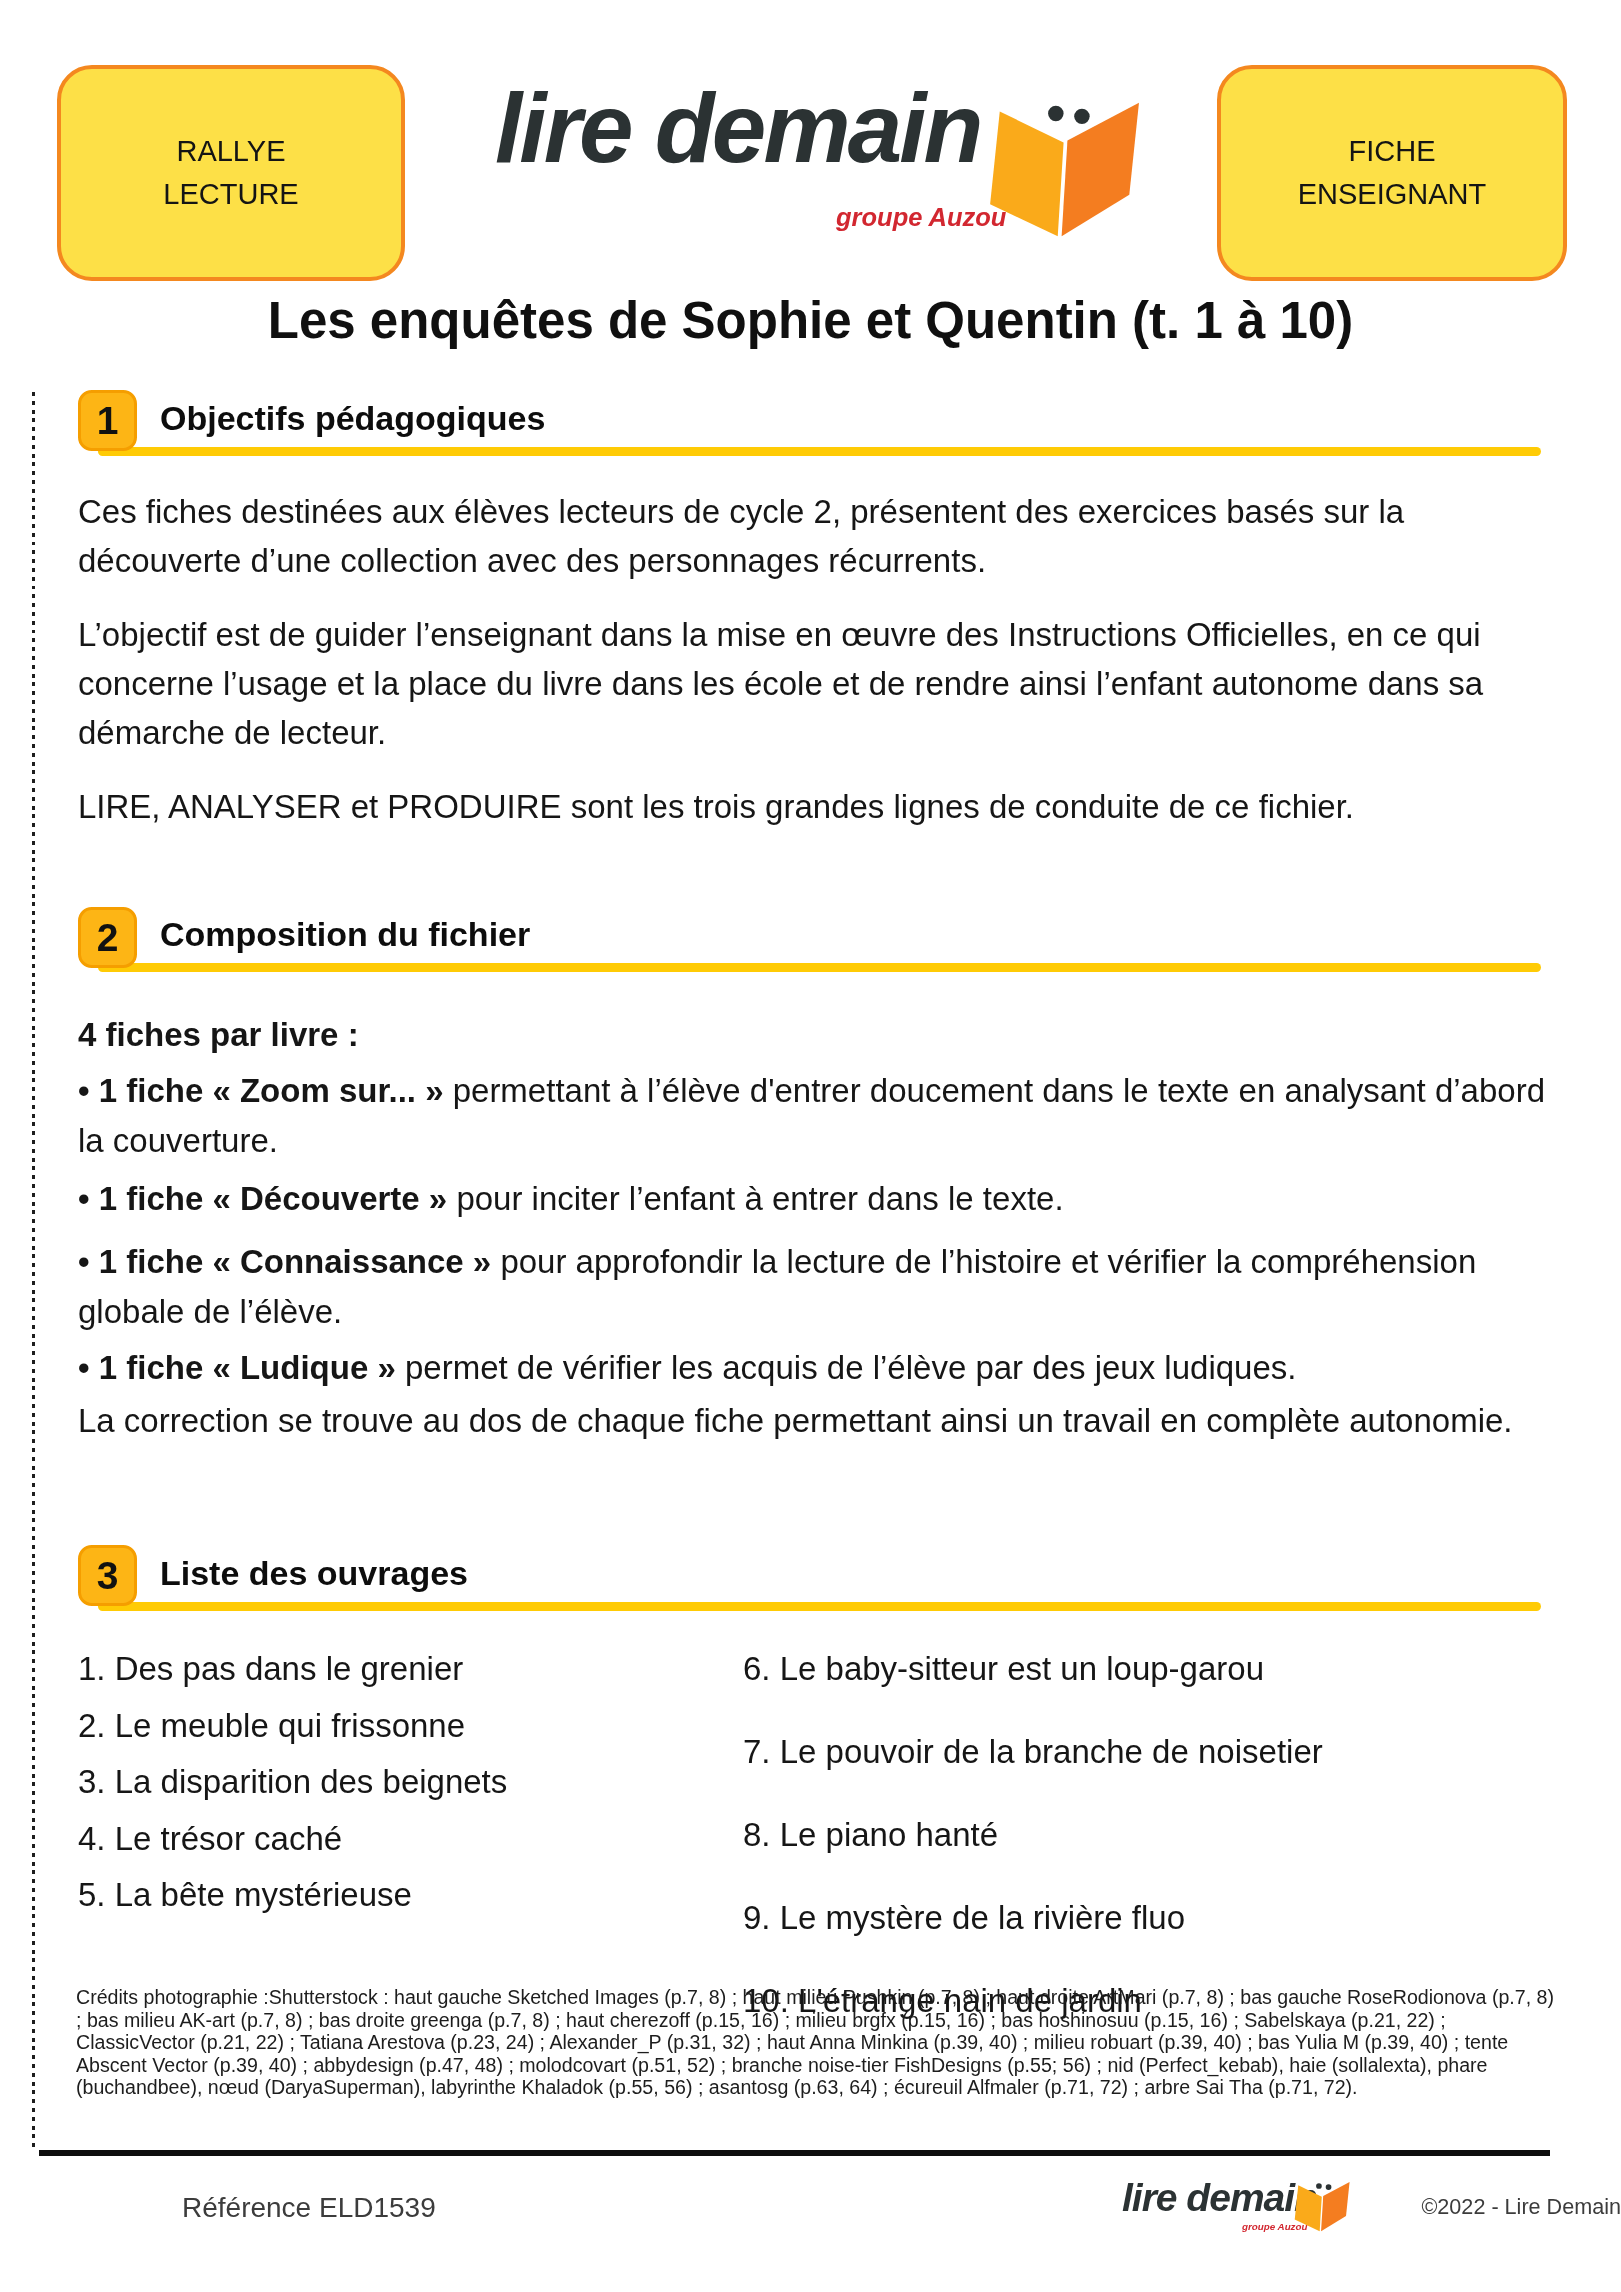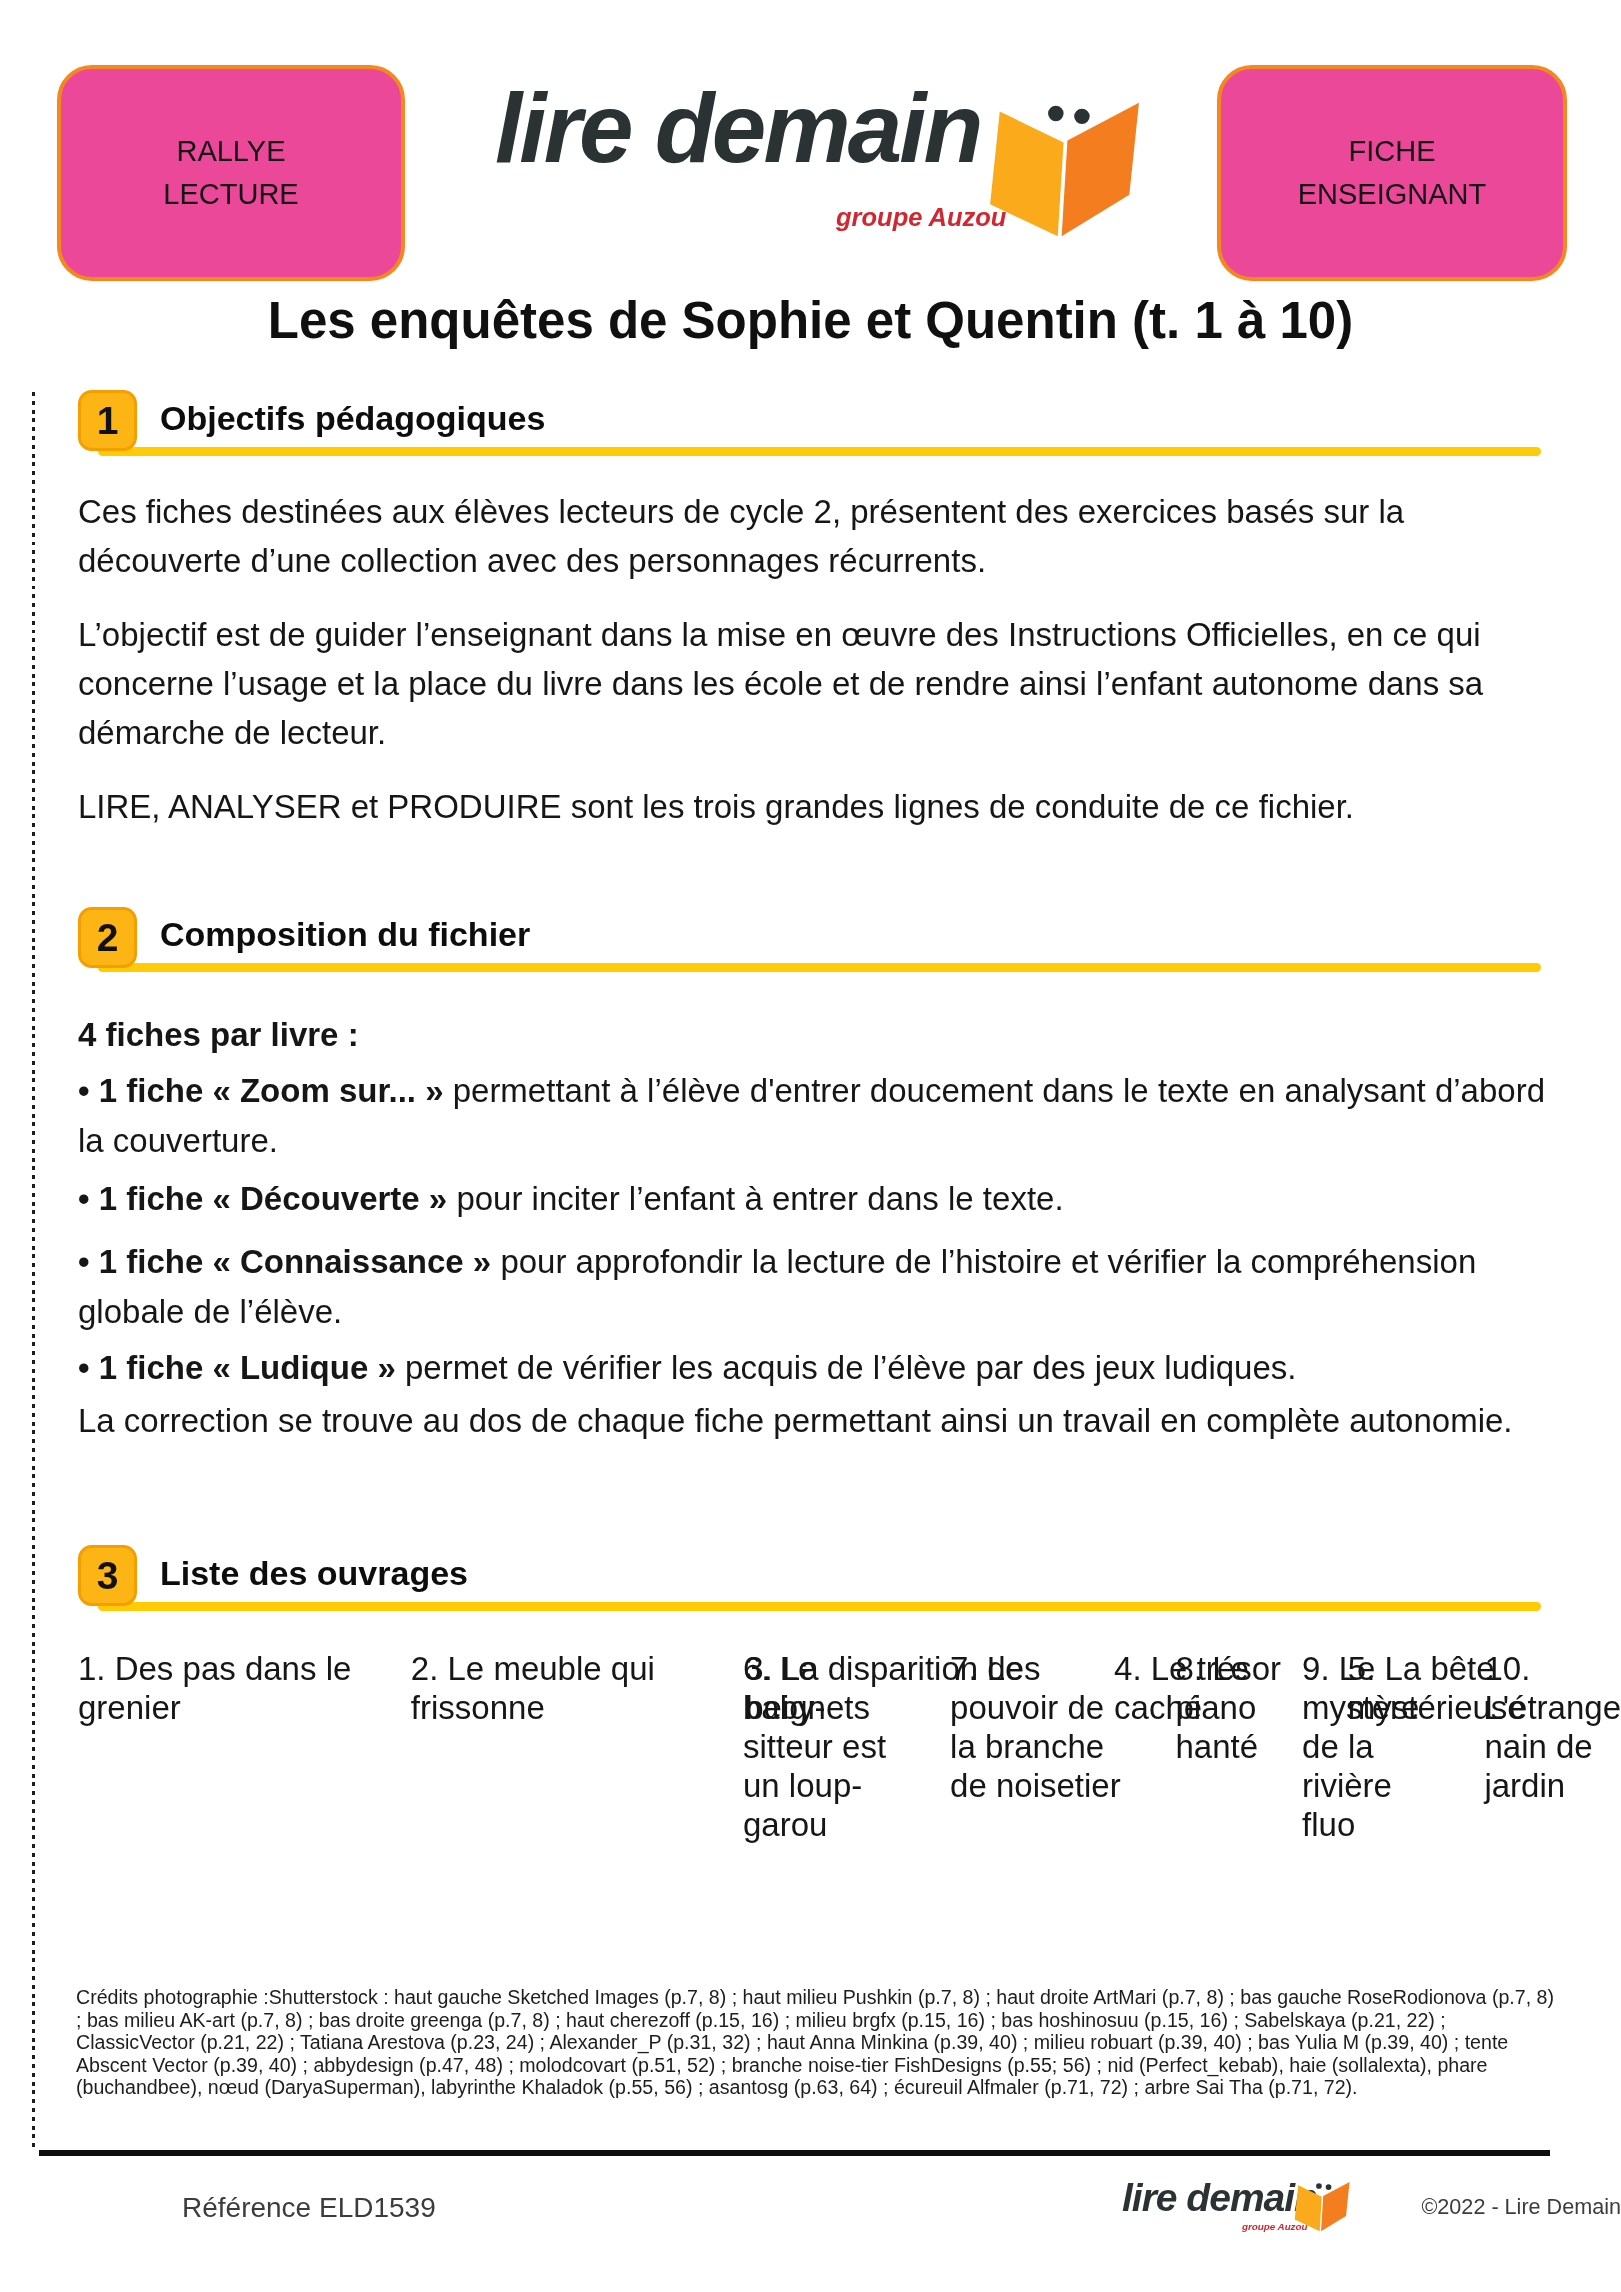--- a/index.html
+++ b/index.html
@@ -9,21 +9,21 @@
     background:#ffffff;
     font-family:"Liberation Sans","DejaVu Sans",sans-serif;
     color:#141414;
     overflow:hidden;
   }
   
   .corner-box{
     position:absolute;
     border:4.9px solid #F4881F;
     border-radius:35px;
-    background:#ec4899;
+    background:#fde047;
     display:flex;align-items:center;justify-content:center;
     text-align:center;
     font-size:29px;font-weight:500;line-height:43px;
     white-space:pre-line;
     color:#141414;
   }
   .box-left{left:57px;top:65px;width:340px;height:208px;}
   .box-right{left:1217px;top:65px;width:342px;height:208px;}
   .logo{position:absolute;left:495px;top:59px;width:676px;height:201px;}
   .logo-text{
@@ -67,21 +67,21 @@
   
   .body-text{
     position:absolute;left:78px;width:1475px;
     font-size:33px;line-height:49px;color:#161616;
   }
   .lh51{line-height:50px;}
   .bold{font-weight:700;}
   
   .books{
     position:absolute;top:1649px;
-    display:flex;flex-direction:row;gap:17.6px;
+    display:flex;flex-direction:column;gap:17.6px;
     font-size:33px;line-height:39px;color:#161616;
   }
   .books-left{left:78px;}
   .books-right{left:743px;gap:44px;}
   
   .credits{
     position:absolute;left:76px;top:1986px;width:1478px;
     font-size:19.6px;line-height:22.5px;color:#1d1d1d;
   }
   

